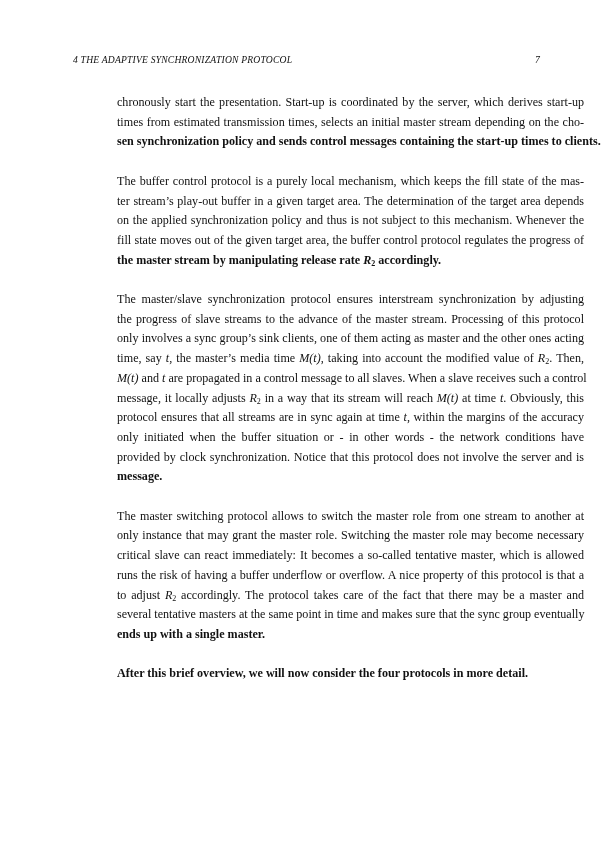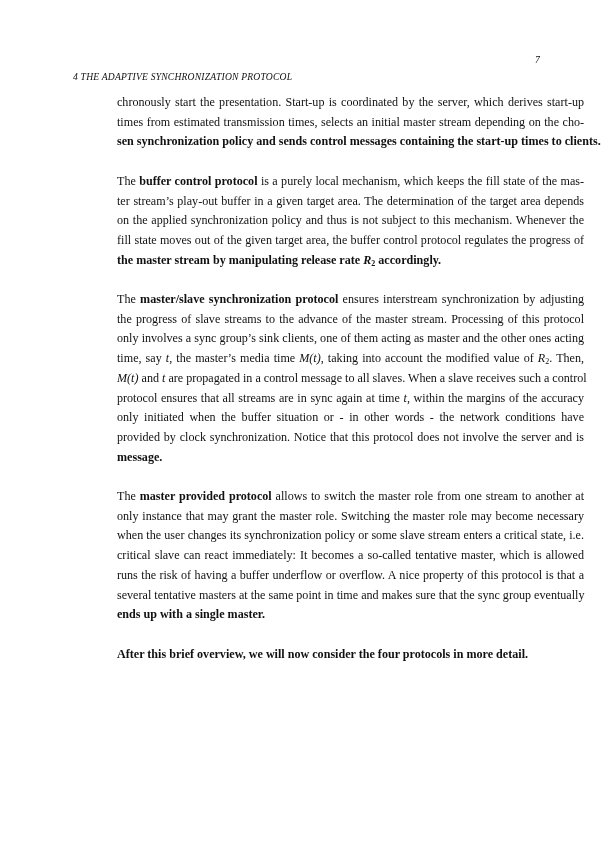--- a/index.html
+++ b/index.html
@@ -1,27 +1,27 @@
 <!DOCTYPE html>
 <html><head>
 <meta charset="utf-8">
 <style>
   html, body { margin: 0; padding: 0; background: #ffffff; }
   body { width: 612px; height: 866px; position: relative; overflow: hidden;
          font-family: "Liberation Serif", "DejaVu Serif", serif; color: #111; }
   .header { position: absolute; left: 73px; top: 54px; width: 467px; height: 14px;
             font-size: 9.6px; font-style: italic; letter-spacing: 0.2px; }
-  .header .title { position: absolute; left: 0; top: 17px; text-align: right; }
+  .header .title { position: absolute; left: 0; top: 0; text-align: right; }
   .header .pnum { position: absolute; right: 0; top: 0; }
   .body { position: absolute; left: 73px; top: 93px; width: 467px;
           font-size: 12.1px; line-height: 19.7px; text-align: justify; margin-left: 44px; }
   .body p { margin: 0 0 19.7px 0; }
   .line { display: block; text-align: justify; text-align-last: justify; white-space: nowrap; }
   .line.last { text-align-last: left; font-weight: bold; }
-  b { font-weight: bold; }
+  b { font-weight: normal; }
   i { font-style: italic; }
   sub { font-size: 8px; vertical-align: -2px; line-height: 0; }
 </style>
 </head>
 <body>
 
 <div class="header">
   <span class="title">4   THE ADAPTIVE SYNCHRONIZATION PROTOCOL</span>
   <span class="pnum">7</span>
 </div>
@@ -40,32 +40,33 @@
     <span class="line">fill state moves out of the given target area, the buffer control protocol regulates the progress of</span>
     <span class="line last">the master stream by manipulating release rate <i>R</i><sub>2</sub> accordingly.</span>
   </p>
 
   <p>
     <span class="line"><span>The </span><b>master/slave synchronization protocol</b><span> ensures interstream synchronization by adjusting</span></span>
     <span class="line">the progress of slave streams to the advance of the master stream. Processing of this protocol</span>
     <span class="line">only involves a sync group’s sink clients, one of them acting as master and the other ones acting</span>
     <span class="line">time, say <i>t</i>, the master’s media time <i>M(t)</i>, taking into account the modified value of <i>R</i><sub>2</sub>. Then,</span>
     <span class="line"><i>M(t)</i> and <i>t</i> are propagated in a control message to all slaves. When a slave receives such a control</span>
+    <span class="line">message, it locally adjusts <i>R</i><sub>2</sub> in a way that its stream will reach <i>M(t)</i> at time <i>t</i>. Obviously, this</span>
     <span class="line">protocol ensures that all streams are in sync again at time <i>t</i>, within the margins of the accuracy</span>
     <span class="line">only initiated when the buffer situation or - in other words - the network conditions have</span>
     <span class="line">provided by clock synchronization. Notice that this protocol does not involve the server and is</span>
     <span class="line last">message.</span>
   </p>
 
   <p>
-    <span class="line"><span>The </span><b>master provided protocol</b><span> allows to switch the master role from one stream to another at</span></span>
+    <span class="line"><span>The </span><b>master switching protocol</b><span> allows to switch the master role from one stream to another at</span></span>
     <span class="line">only instance that may grant the master role. Switching the master role may become necessary</span>
-    <span class="line">when the user changes its synchronization policy or some slave stream enters a critical state, i.e.</span>
     <span class="line">critical slave can react immediately: It becomes a so-called tentative master, which is allowed</span>
     <span class="line">runs the risk of having a buffer underflow or overflow. A nice property of this protocol is that a</span>
+    <span class="line">to adjust <i>R</i><sub>2</sub> accordingly. The protocol takes care of the fact that there may be a master and</span>
     <span class="line">several tentative masters at the same point in time and makes sure that the sync group eventually</span>
     <span class="line last">ends up with a single master.</span>
   </p>
 
   <p>
     <span class="line last">After this brief overview, we will now consider the four protocols in more detail.</span>
   </p>
 </div>
 
 </body></html>

